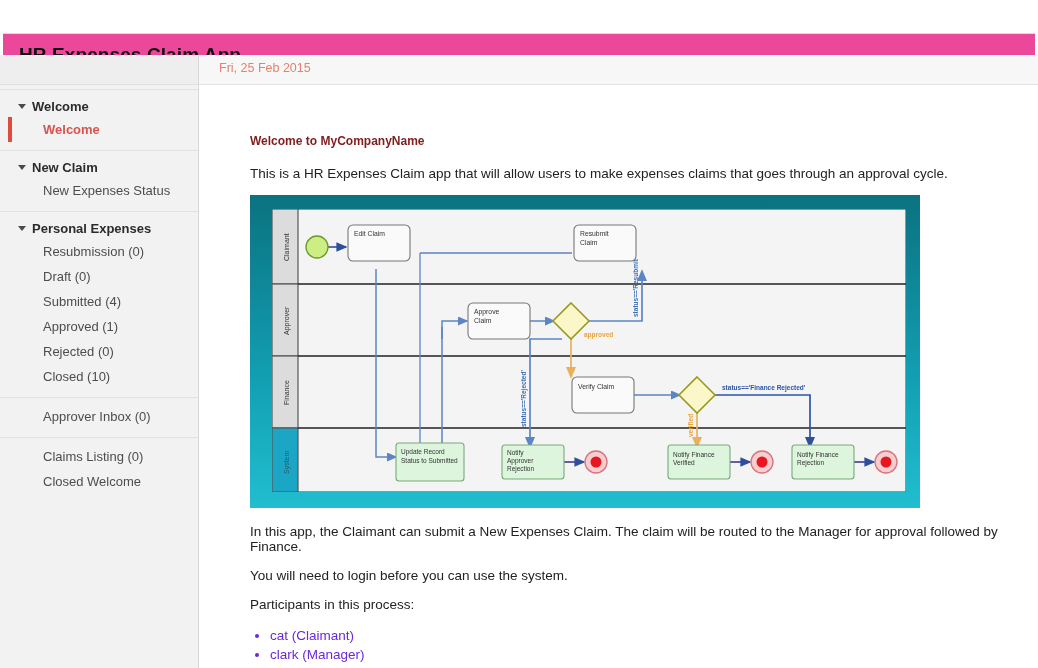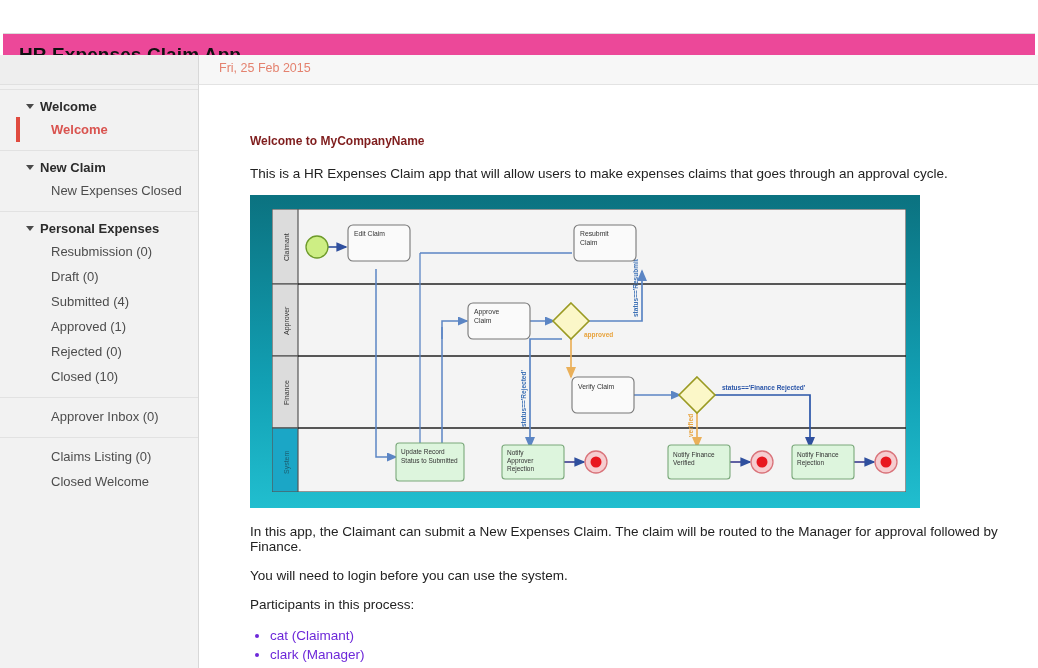--- a/index.html
+++ b/index.html
@@ -36,21 +36,21 @@
     background:#eeeeee;border-right:1px solid #d8d8d8;border-bottom:1px solid #e0e0e0;
     box-sizing:border-box;
   }
 
   
   .sidebar{
     position:absolute;left:0;top:85px;width:199px;height:583px;
     background:#f2f2f2;border-right:1px solid #d8d8d8;box-sizing:border-box;
     padding-top:4px;
   }
-  .nav-group{border-top:1px solid #e2e2e2;padding:6px 0 8px 16px;}
+  .nav-group{border-top:1px solid #e2e2e2;padding:6px 0 8px 8px;}
   .nav-group:first-child{border-top:1px solid #e2e2e2;}
   .group-header{
     display:flex;align-items:center;gap:6px;
     padding:3px 0 3px 10px;font-size:13px;font-weight:bold;color:#2b2b2b;
     cursor:default;
   }
   .caret{
     width:0;height:0;border-left:4.5px solid transparent;border-right:4.5px solid transparent;
     border-top:5.5px solid #4a4a4a;display:inline-block;flex:0 0 auto;
   }
@@ -101,21 +101,21 @@
           <span class="caret"></span>
           <span>Welcome</span>
         </div>
         <div class="nav-item active">Welcome</div>
       </div>
       <div class="nav-group">
         <div class="group-header">
           <span class="caret"></span>
           <span>New Claim</span>
         </div>
-        <div class="nav-item">New Expenses Closed</div>
+        <div class="nav-item">New Expenses Status</div>
       </div>
       <div class="nav-group">
         <div class="group-header">
           <span class="caret"></span>
           <span>Personal Expenses</span>
         </div>
         <div class="nav-item">Resubmission (0)</div>
         <div class="nav-item">Draft (0)</div>
         <div class="nav-item">Submitted (4)</div>
         <div class="nav-item">Approved (1)</div>

